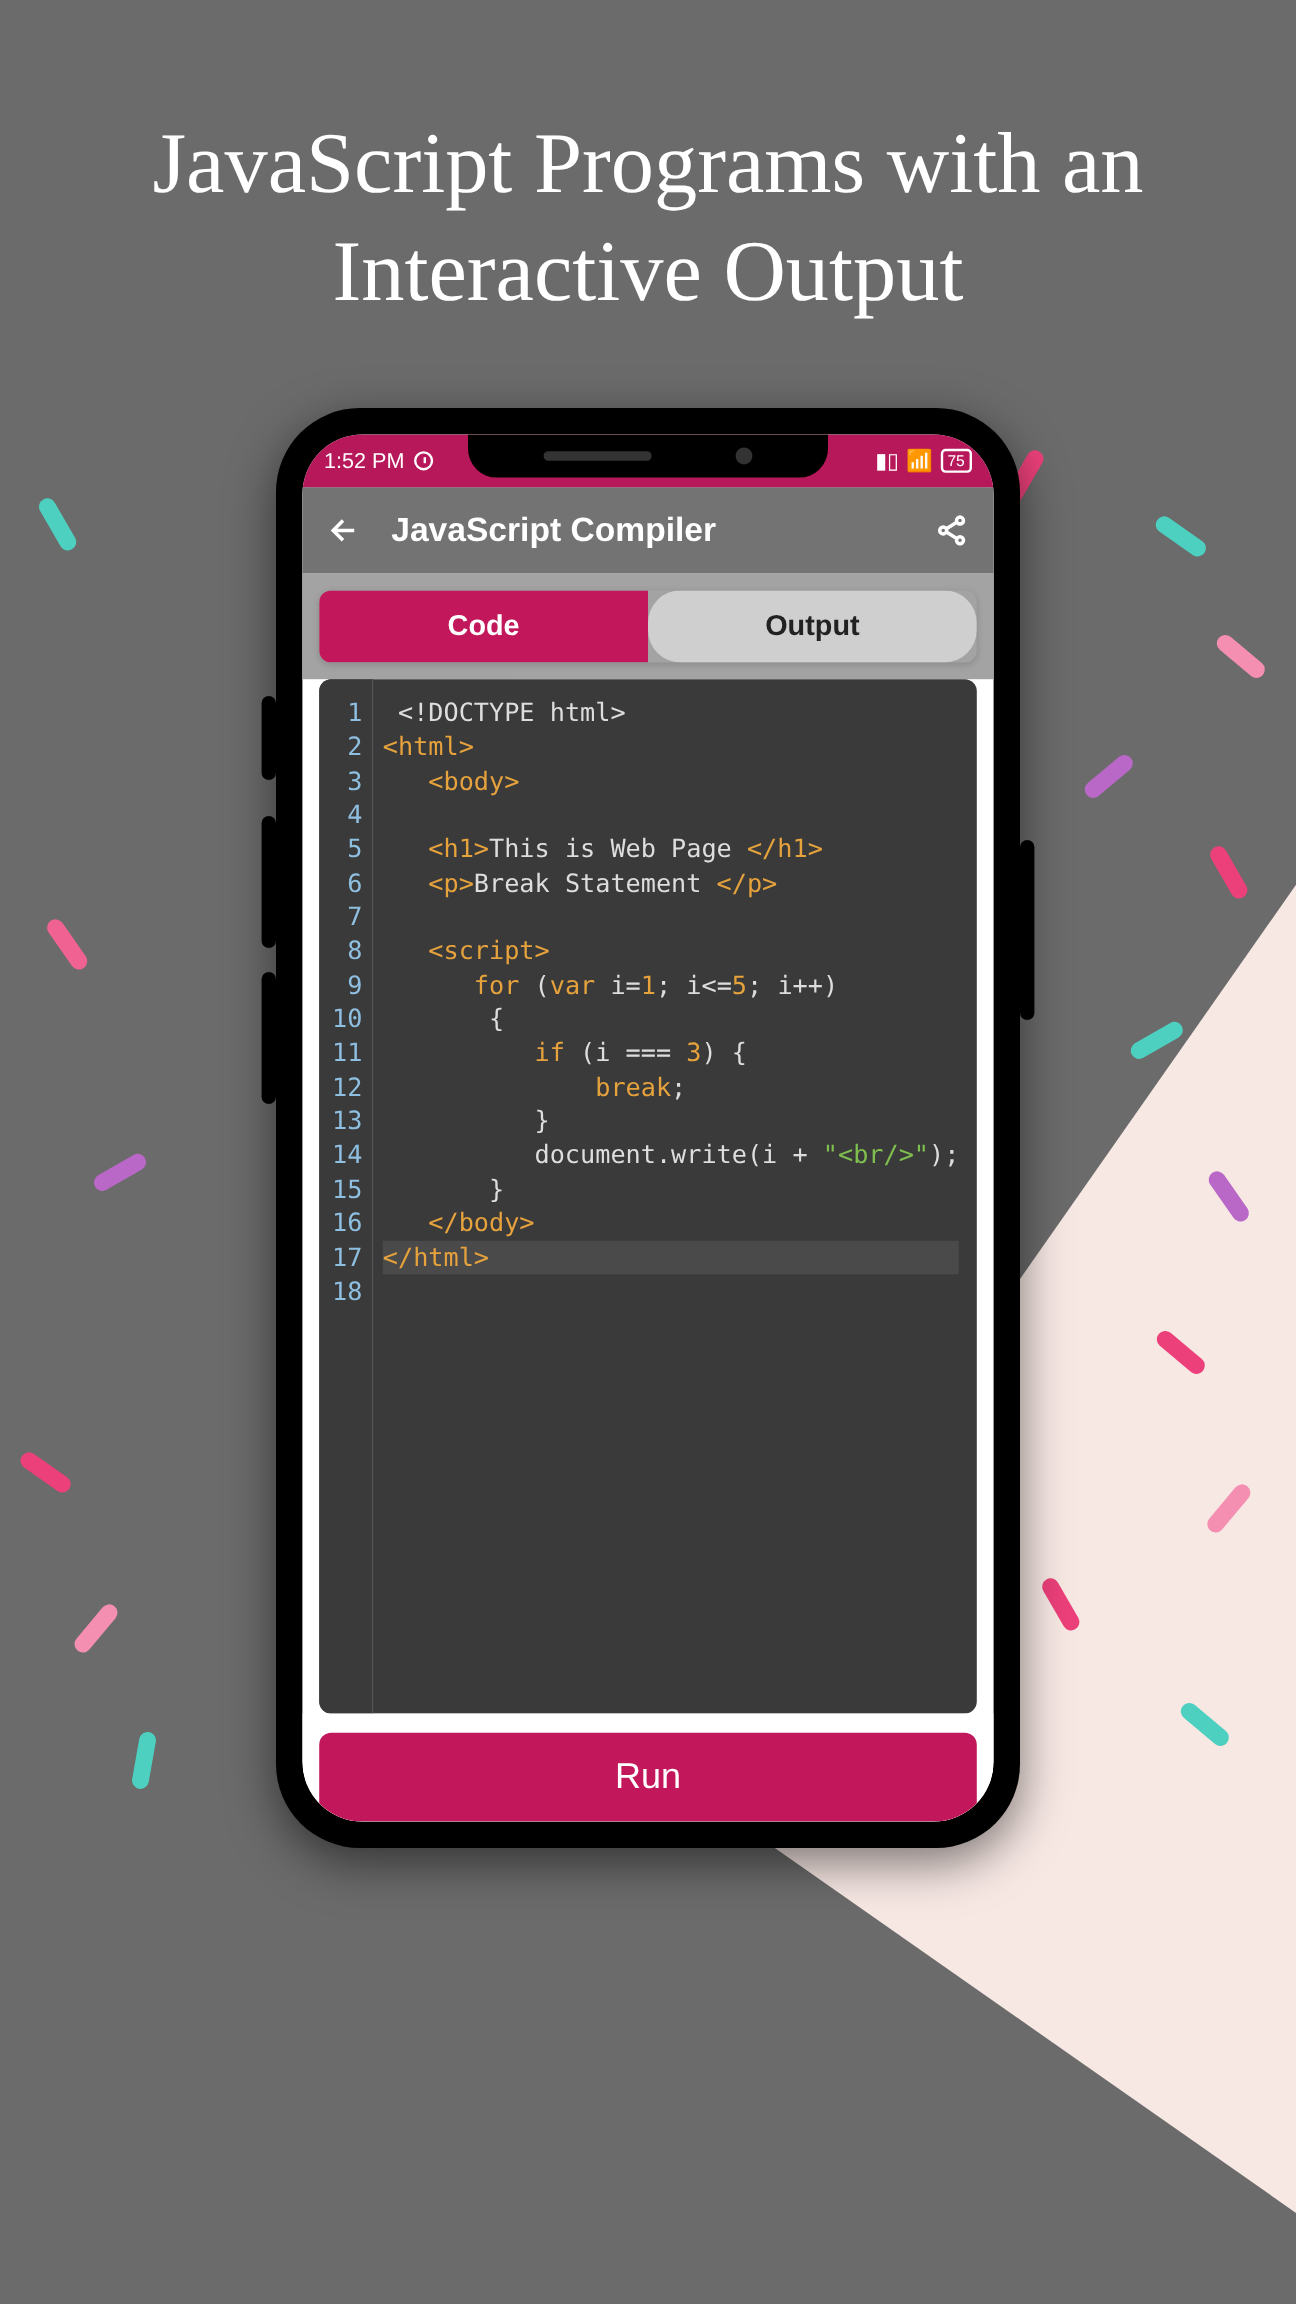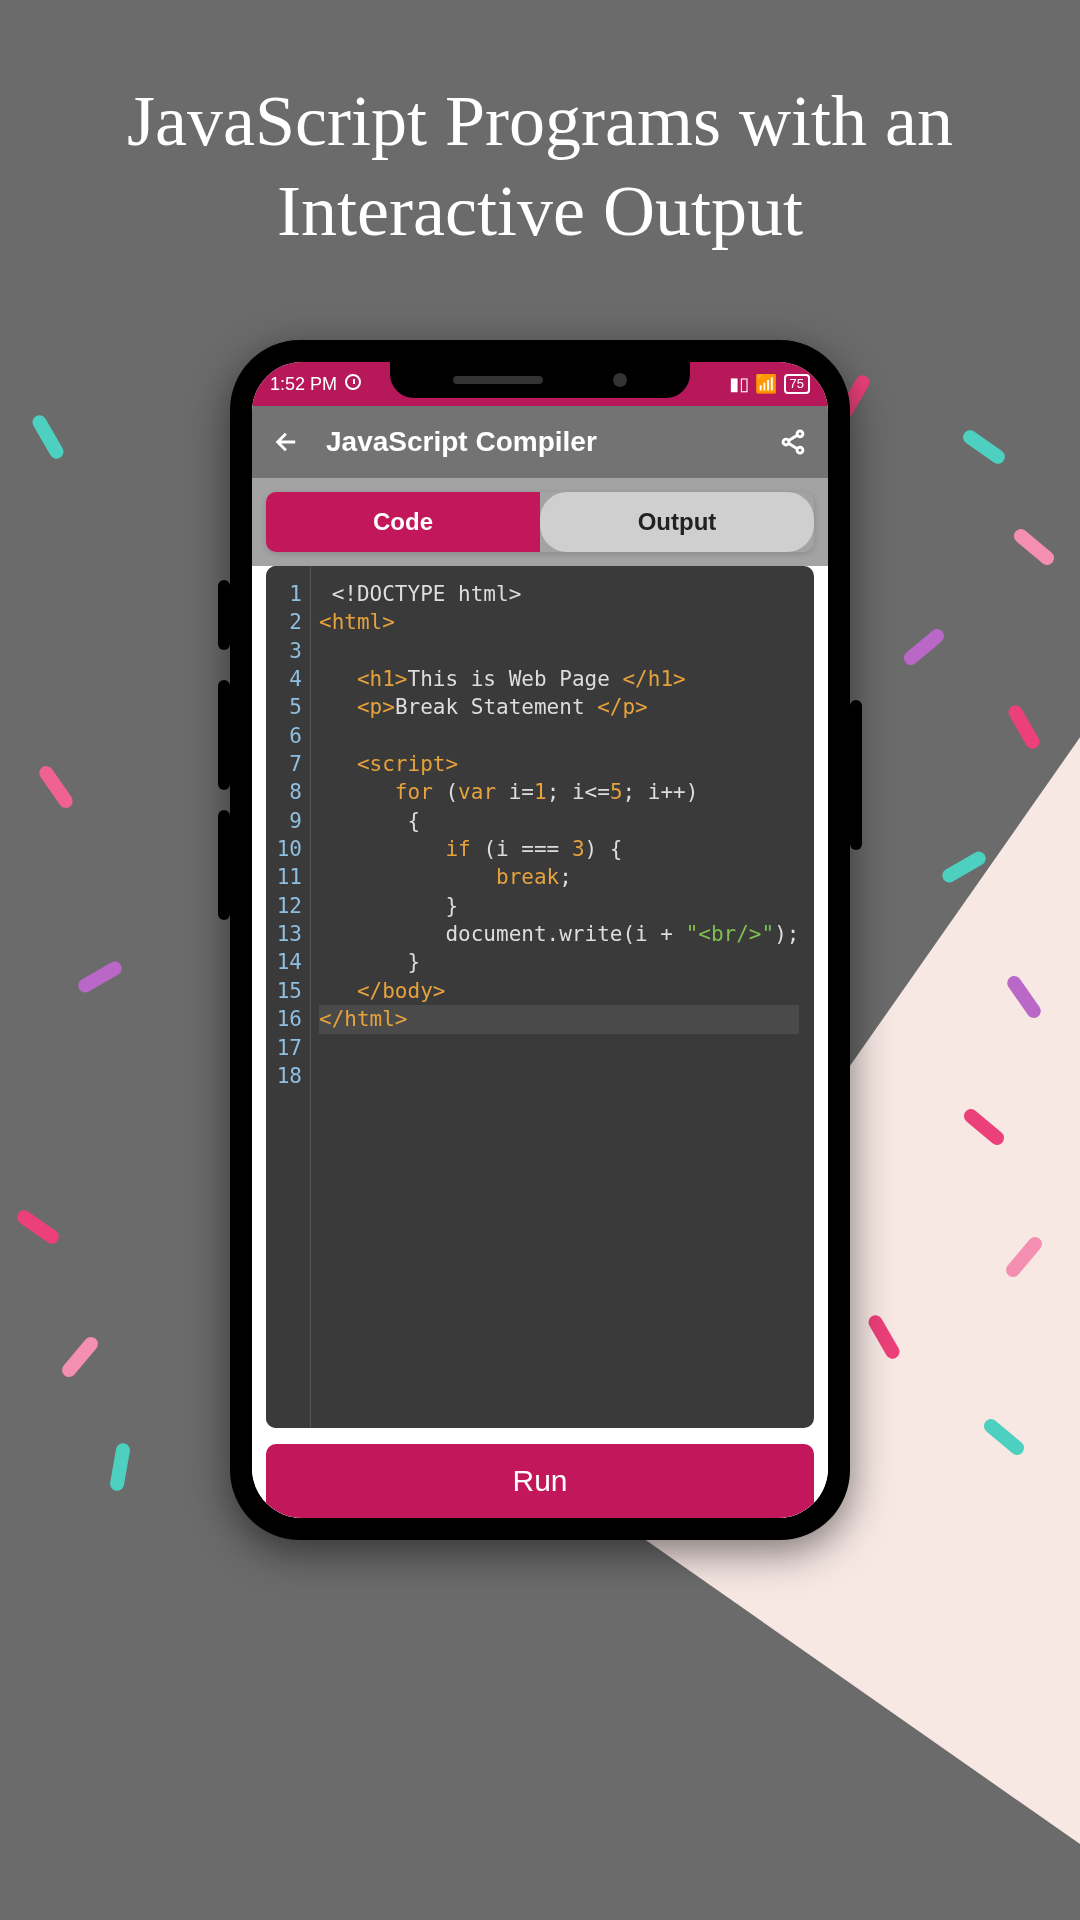--- a/index.html
+++ b/index.html
@@ -18,21 +18,21 @@
     position: absolute;
     top: 0; left: 0;
     width: 2400px; height: 2400px;
     background: #f7e8e4;
     transform-origin: 0 0;
     transform: translate(560px, 1480px) rotate(-55deg);
   }
 
   .marketing-title {
     position: absolute;
-    top: 76px;
+    top: 91px;
     width: 100%;
     text-align: center;
     color: #fff;
     font-family: Georgia, 'Times New Roman', serif;
     font-size: 72px;
     line-height: 1.25;
     font-weight: 500;
   }
 
   
@@ -100,21 +100,21 @@
     height: 44px;
     background: #b6185a;
     color: #fff;
     display: flex;
     align-items: center;
     justify-content: space-between;
     padding: 0 18px;
     font-size: 18px;
     position: relative;
   }
-  .status-left { display: flex; gap: 8px; }
+  .status-left { display: flex; align-items: center; gap: 8px; }
   .status-right { display: flex; align-items: center; gap: 6px; }
   .battery-box { border: 2px solid #fff; border-radius: 4px; padding: 0 4px; font-size: 13px; line-height: 16px; }
   .signal { display: inline-block; }
   .alarm-icon { width: 16px; height: 16px; border: 2px solid #fff; border-radius: 50%; position: relative; display:inline-block; }
   .alarm-icon::after { content:''; position:absolute; width:2px; height:5px; background:#fff; top:3px; left:6px; }
 
   
   .app-bar {
     height: 72px;
     background: #737373;
@@ -284,20 +284,21 @@
             <div>12</div>
             <div>13</div>
             <div>14</div>
             <div>15</div>
             <div>16</div>
             <div>17</div>
             <div>18</div>
           </div>
         <div class="code" id="code"><span class="line"> <span style="color:#ddd">&lt;!DOCTYPE html&gt;</span>
 </span><span class="line"><span style="color:#e6a23c">&lt;html&gt;</span>
+</span><span class="line">   <span style="color:#e6a23c">&lt;body&gt;</span>
 </span><span class="line">
 </span><span class="line">   <span style="color:#e6a23c">&lt;h1&gt;</span><span style="color:#ddd">This is Web Page </span><span style="color:#e6a23c">&lt;/h1&gt;</span>
 </span><span class="line">   <span style="color:#e6a23c">&lt;p&gt;</span><span style="color:#ddd">Break Statement </span><span style="color:#e6a23c">&lt;/p&gt;</span>
 </span><span class="line">
 </span><span class="line">   <span style="color:#e6a23c">&lt;script&gt;</span>
 </span><span class="line">      <span style="color:#e6a23c">for</span> <span style="color:#ddd">(</span><span style="color:#e6a23c">var</span> <span style="color:#ddd">i=</span><span style="color:#e6a23c">1</span><span style="color:#ddd">; i&lt;=</span><span style="color:#e6a23c">5</span><span style="color:#ddd">; i++)</span>
 </span><span class="line">       <span style="color:#ddd">{</span>
 </span><span class="line">          <span style="color:#e6a23c">if</span> <span style="color:#ddd">(i === </span><span style="color:#e6a23c">3</span><span style="color:#ddd">) {</span>
 </span><span class="line">              <span style="color:#e6a23c">break</span><span style="color:#ddd">;</span>
 </span><span class="line">          <span style="color:#ddd">}</span>

